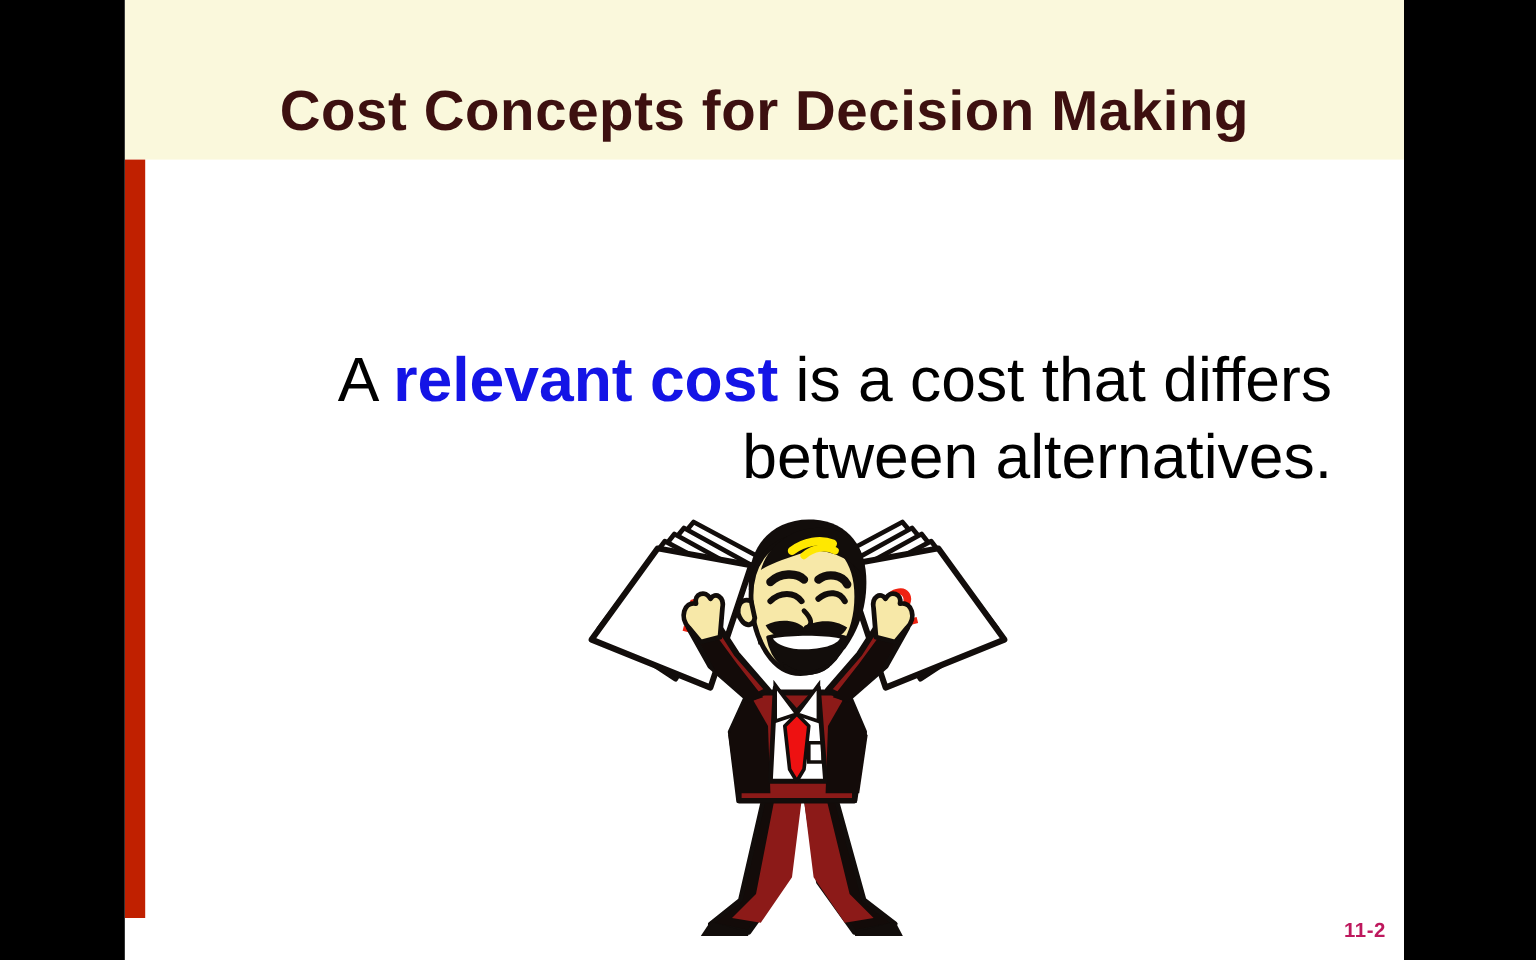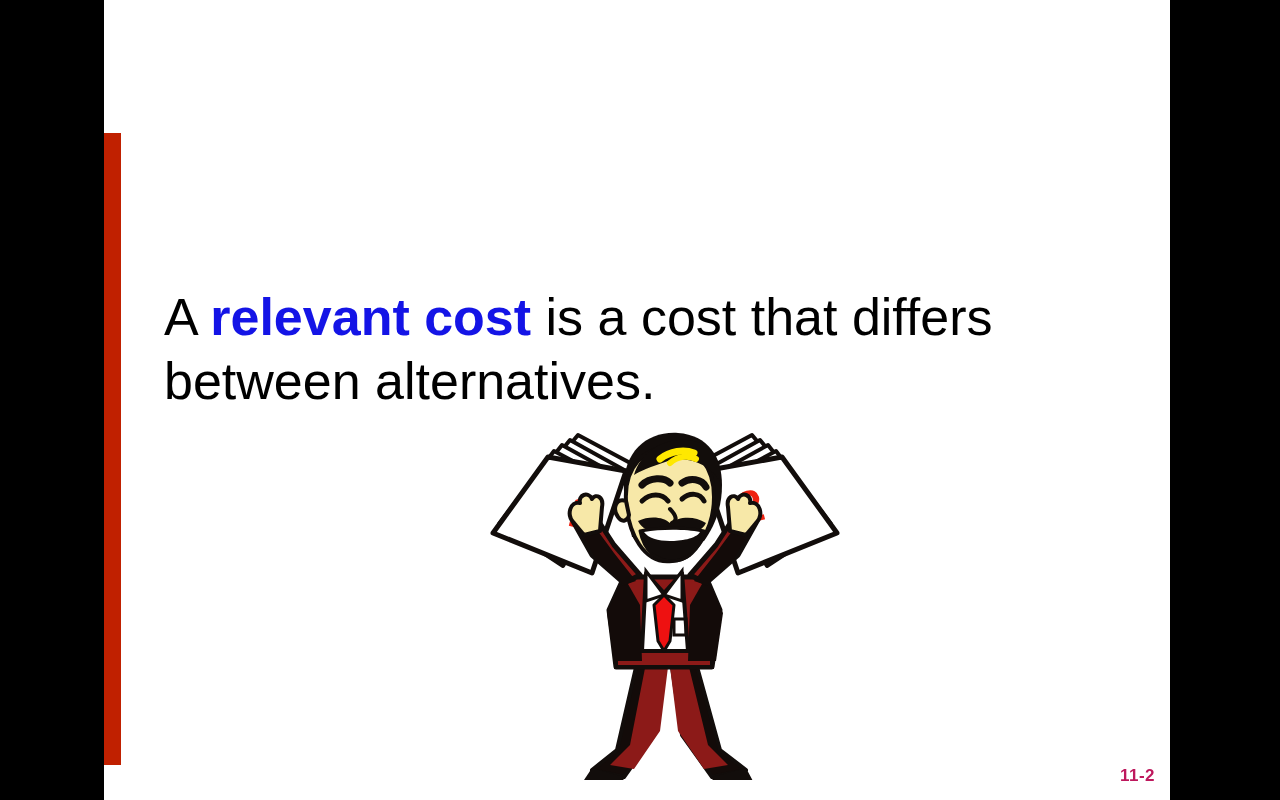--- a/index.html
+++ b/index.html
@@ -66,21 +66,21 @@
     height: 632px;
     background: #c02000;
   }
 
   
   #body-text {
     position: absolute;
     left: 60px;
     top: 285px;
     width: 946px;
-    text-align: left;
+    text-align: right;
     font-family: "Liberation Sans", sans-serif;
     font-size: 52px;
     font-weight: normal;
     line-height: 64px;
     color: #000000;
   }
   #body-text .kw {
     font-weight: bold;
     color: #1414e6;
   }
@@ -107,20 +107,23 @@
     letter-spacing: 0.5px;
   }
 </style>
 </head>
 <body>
 
 <div id="stage">
 
   <div id="slide">
 
+    <div id="title-band">
+      <div id="slide-title">Cost Concepts for Decision Making</div>
+    </div>
 
     <div id="accent-bar"></div>
 
     <div id="body-text">
       <span>A </span><span class="kw">relevant cost</span><span> is a cost that differs between alternatives.</span>
     </div>
 
     <div id="clipart">
       <svg viewBox="0 0 380 375" xmlns="http://www.w3.org/2000/svg">
 

